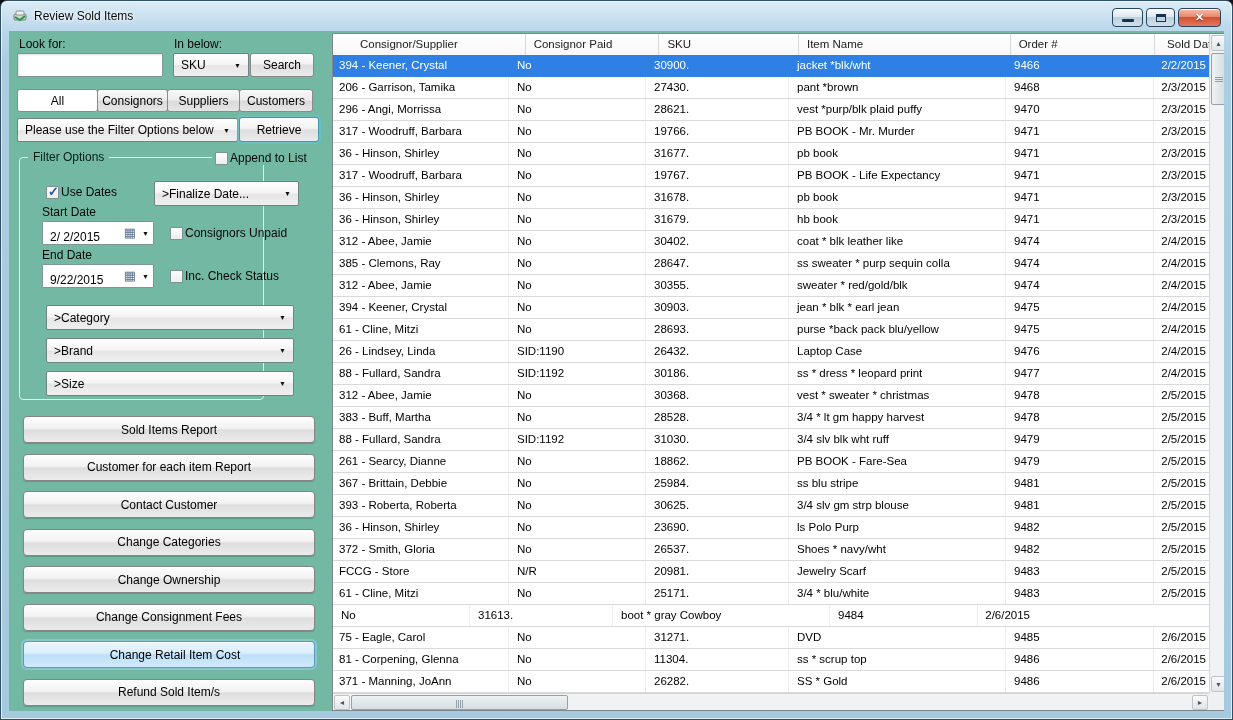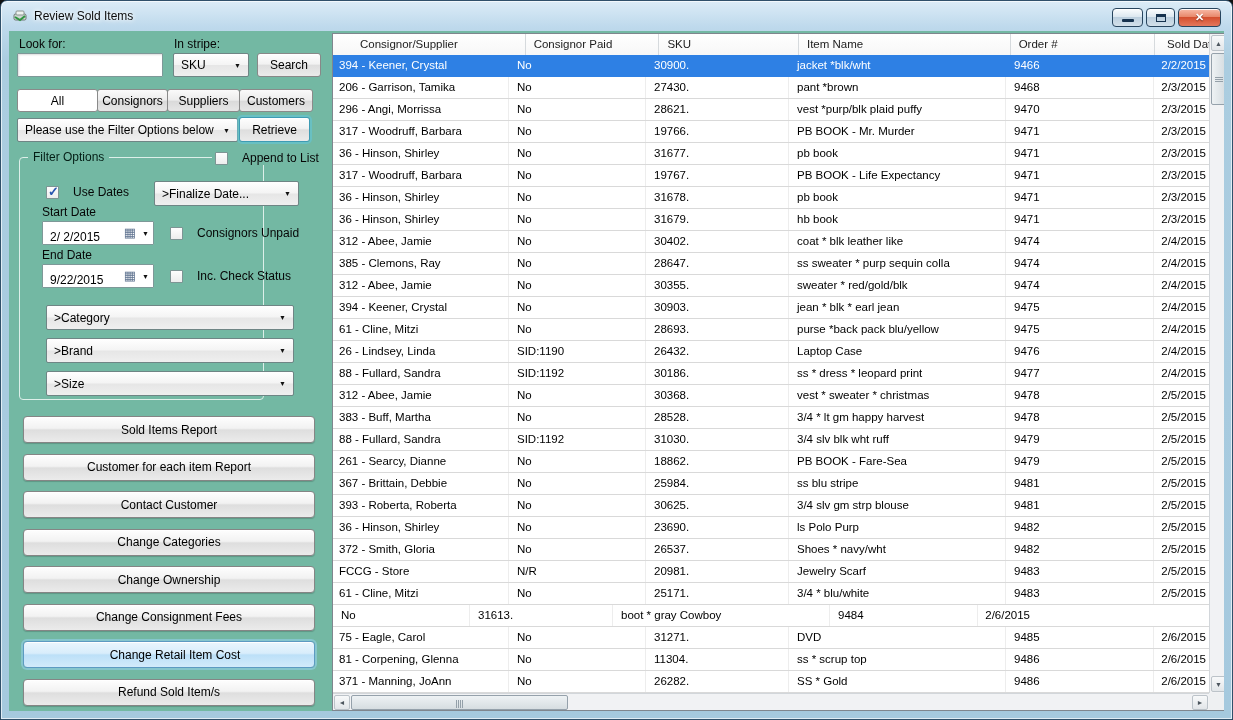--- a/index.html
+++ b/index.html
@@ -50,21 +50,21 @@
     background:linear-gradient(#fafafa,#ececec 48%,#dadada 54%,#e6e6e6);
     font-size:12px;display:flex;align-items:center;justify-content:center;cursor:default;}
   .tab.selected{background:#fff;z-index:2;}
   .tabs .tab:nth-child(1){width:81px}.tabs .tab:nth-child(2){width:71px}
   .tabs .tab:nth-child(3){width:73px}.tabs .tab:nth-child(4){width:74px}
 
   
   .groupbox{position:absolute;left:10px;top:126px;width:245px;height:243px;border:1px solid #ddefe9;border-radius:4px;}
   .gb-title{position:absolute;top:-8px;left:8px;background:#73b8a3;padding:0 5px;font-size:12px;color:#041f16;}
 
-  .cb{position:absolute;display:flex;align-items:flex-end;gap:14px;font-size:12px;color:#060606;white-space:nowrap;cursor:default;}
+  .cb{position:absolute;display:flex;align-items:flex-end;gap:2px;font-size:12px;color:#060606;white-space:nowrap;cursor:default;}
   .cb-box{width:13px;height:13px;flex:0 0 13px;background:linear-gradient(#fefefe,#ededed);border:1px solid #7e9494;position:relative;border-radius:1px;}
   .cb-box.checked::after{content:"\2713";position:absolute;left:1px;top:-3px;font-size:13px;font-weight:bold;color:#2a57b0;}
 
   .datebox{position:absolute;height:24px;background:#fff;border:1px solid #7e9898;border-radius:1px;
     font-size:12px;display:flex;align-items:center;padding:8px 34px 0 7px;}
   .cal-icon{position:absolute;right:17px;top:4px;font-size:13px;line-height:14px;color:#5f7390;}
   .cal-icon::after{content:"\25A6";}
   .datebox .arrow{position:absolute;right:4px;top:8px;font-size:7px;color:#111;}
 
   
@@ -133,39 +133,39 @@
       <div class="win-btn close">
           <span class="glyph-close"></span>
         </div>
     </div>
   </div>
 
   <div class="client">
 
     <span class="lbl" style="left:10px;top:6px;">Look for:</span>
     <input class="textbox" style="left: 8px; top: 22px; width: 146px; height: 24px;" value="">
-    <span class="lbl" style="left:165px;top:6px;">In stripe:</span>
+    <span class="lbl" style="left:165px;top:6px;">In below:</span>
     <div class="combo" style="left:164px;top:22px;width:76px;">
       <span>SKU</span>
       <span class="arrow"></span>
     </div>
-    <div class="btn" style="left:248px;top:22px;width:64px;height:24px;">Search</div>
+    <div class="btn" style="left:241px;top:22px;width:64px;height:24px;">Search</div>
 
     <div class="tabs">
         <div class="tab selected">All</div>
         <div class="tab">Consignors</div>
         <div class="tab">Suppliers</div>
         <div class="tab">Customers</div>
       </div>
 
     <div class="combo" style="left:8px;top:87px;width:221px;">
       <span>Please use the Filter Options below</span>
       <span class="arrow"></span>
     </div>
-    <div class="btn retrieve" style="left:230px;top:86px;width:71px;height:25px;">Retrieve</div>
+    <div class="btn retrieve" style="left:230px;top:86px;width:80px;height:25px;">Retrieve</div>
 
     <div class="groupbox">
       <span class="gb-title">Filter Options</span>
 
       <label class="cb" style="left:192px;top:-7px;background:#73b8a3;padding:0 3px;">
         <span class="cb-box"></span>
         <span>Append to List</span>
       </label>
 
       <label class="cb" style="left:26px;top:27px;">

